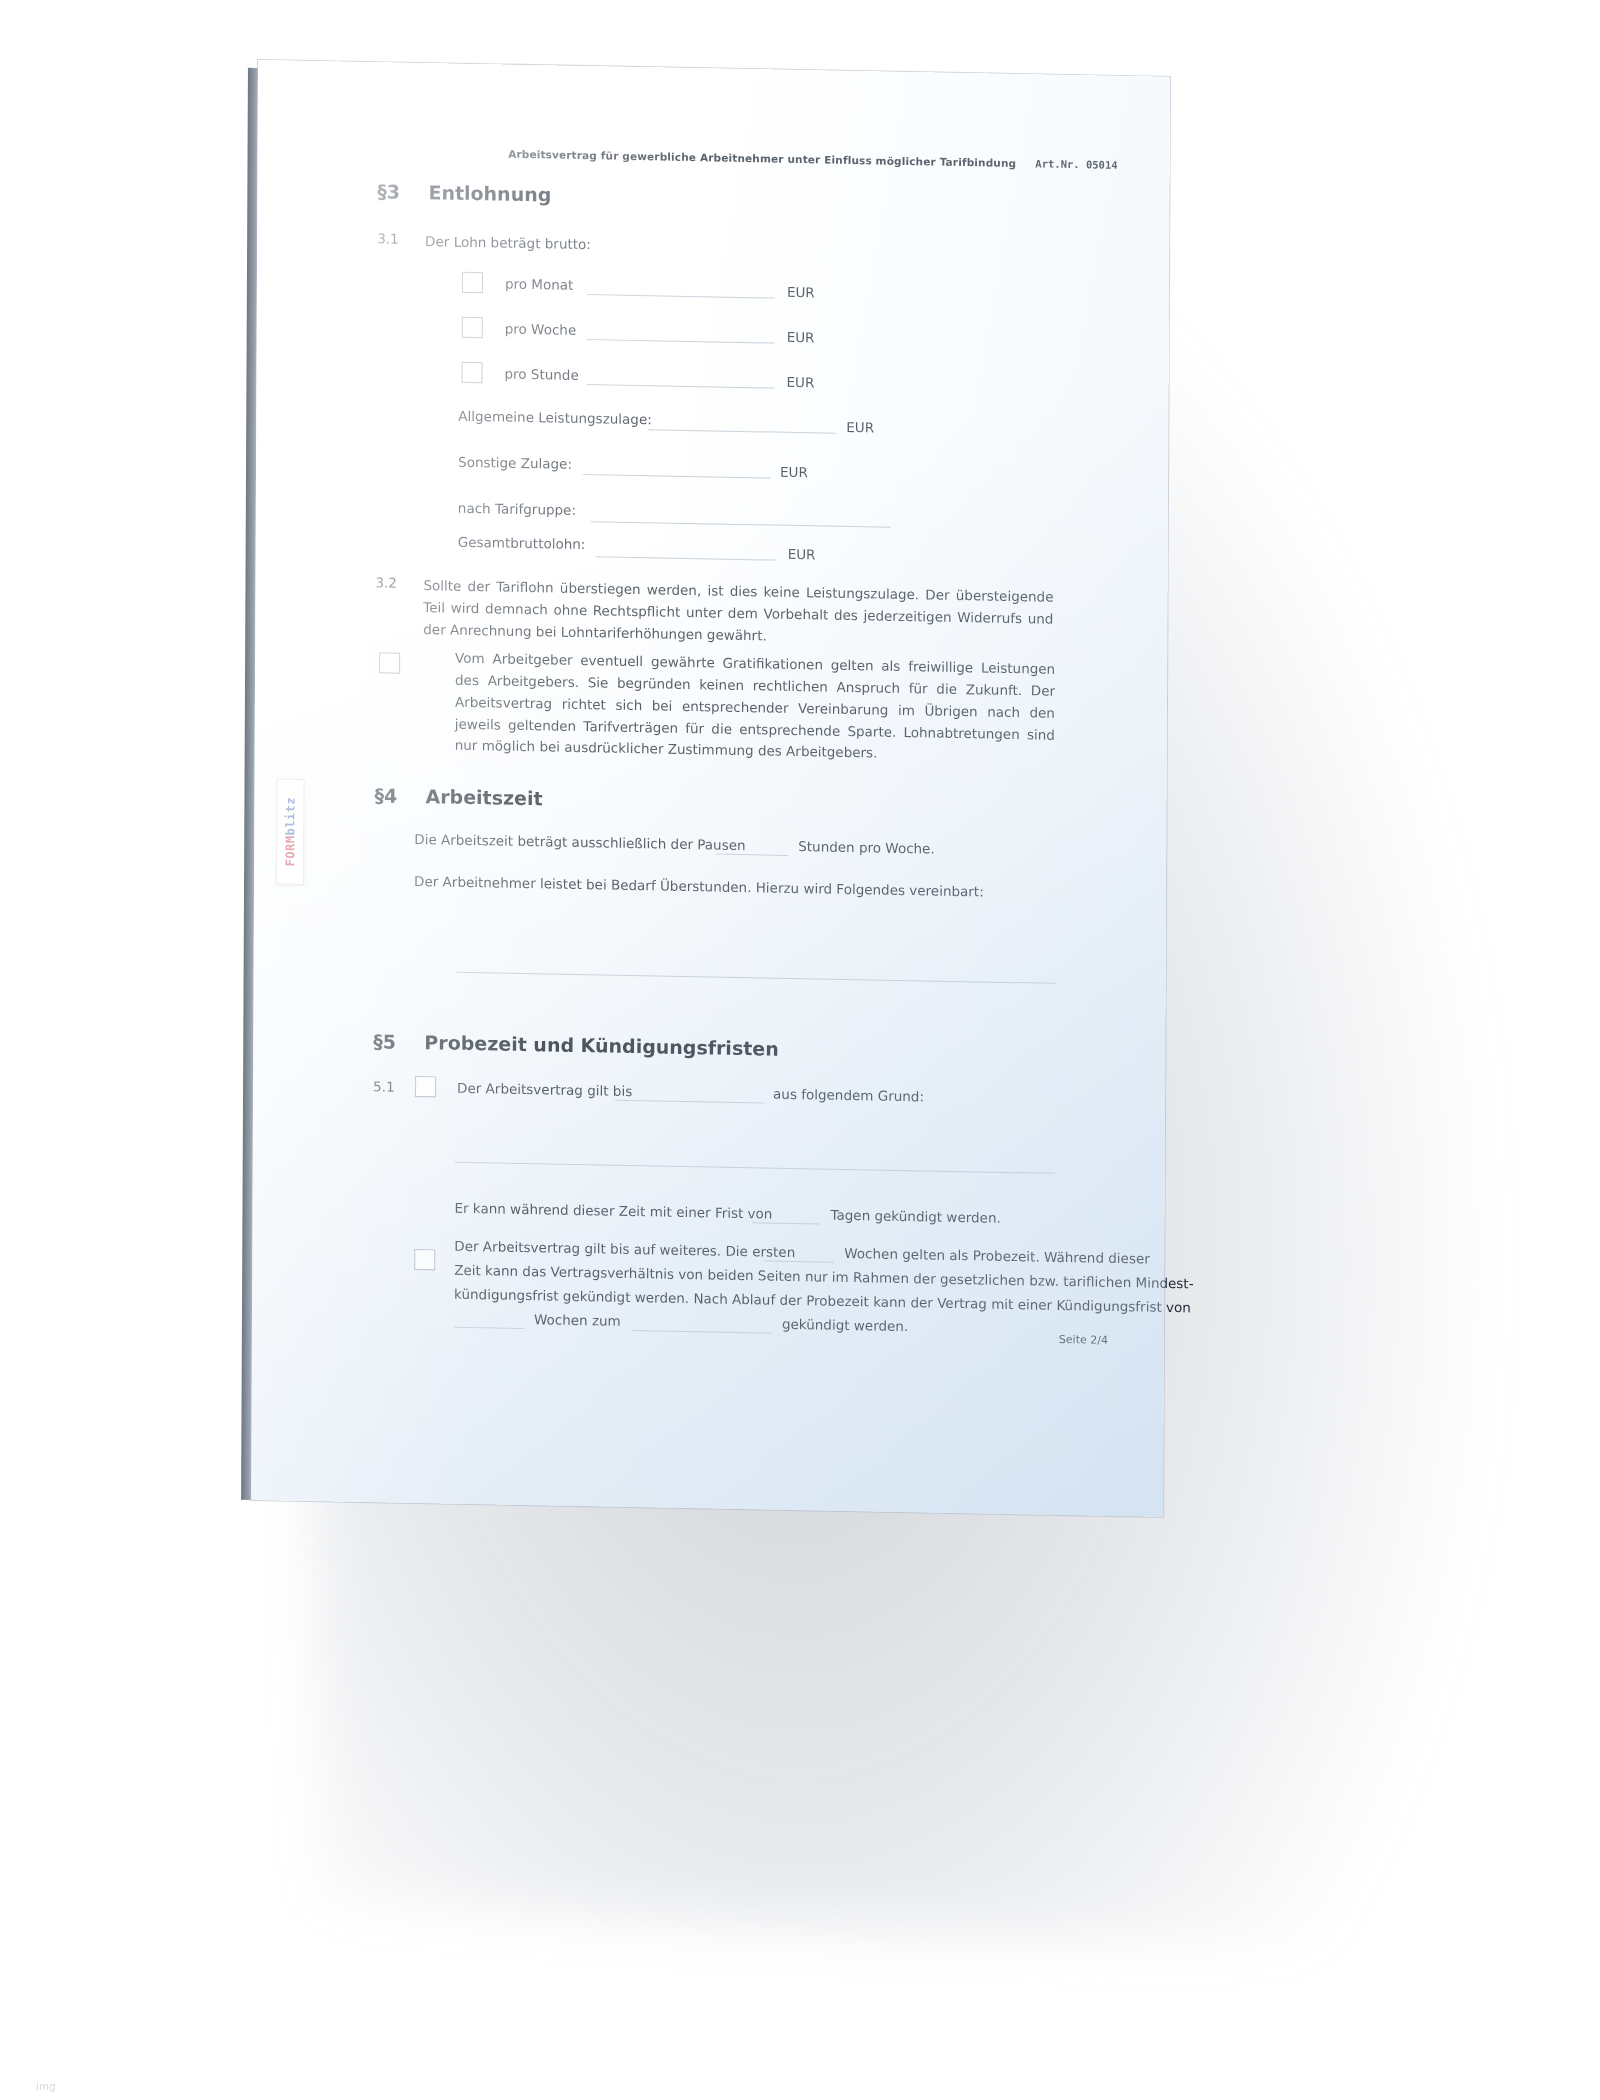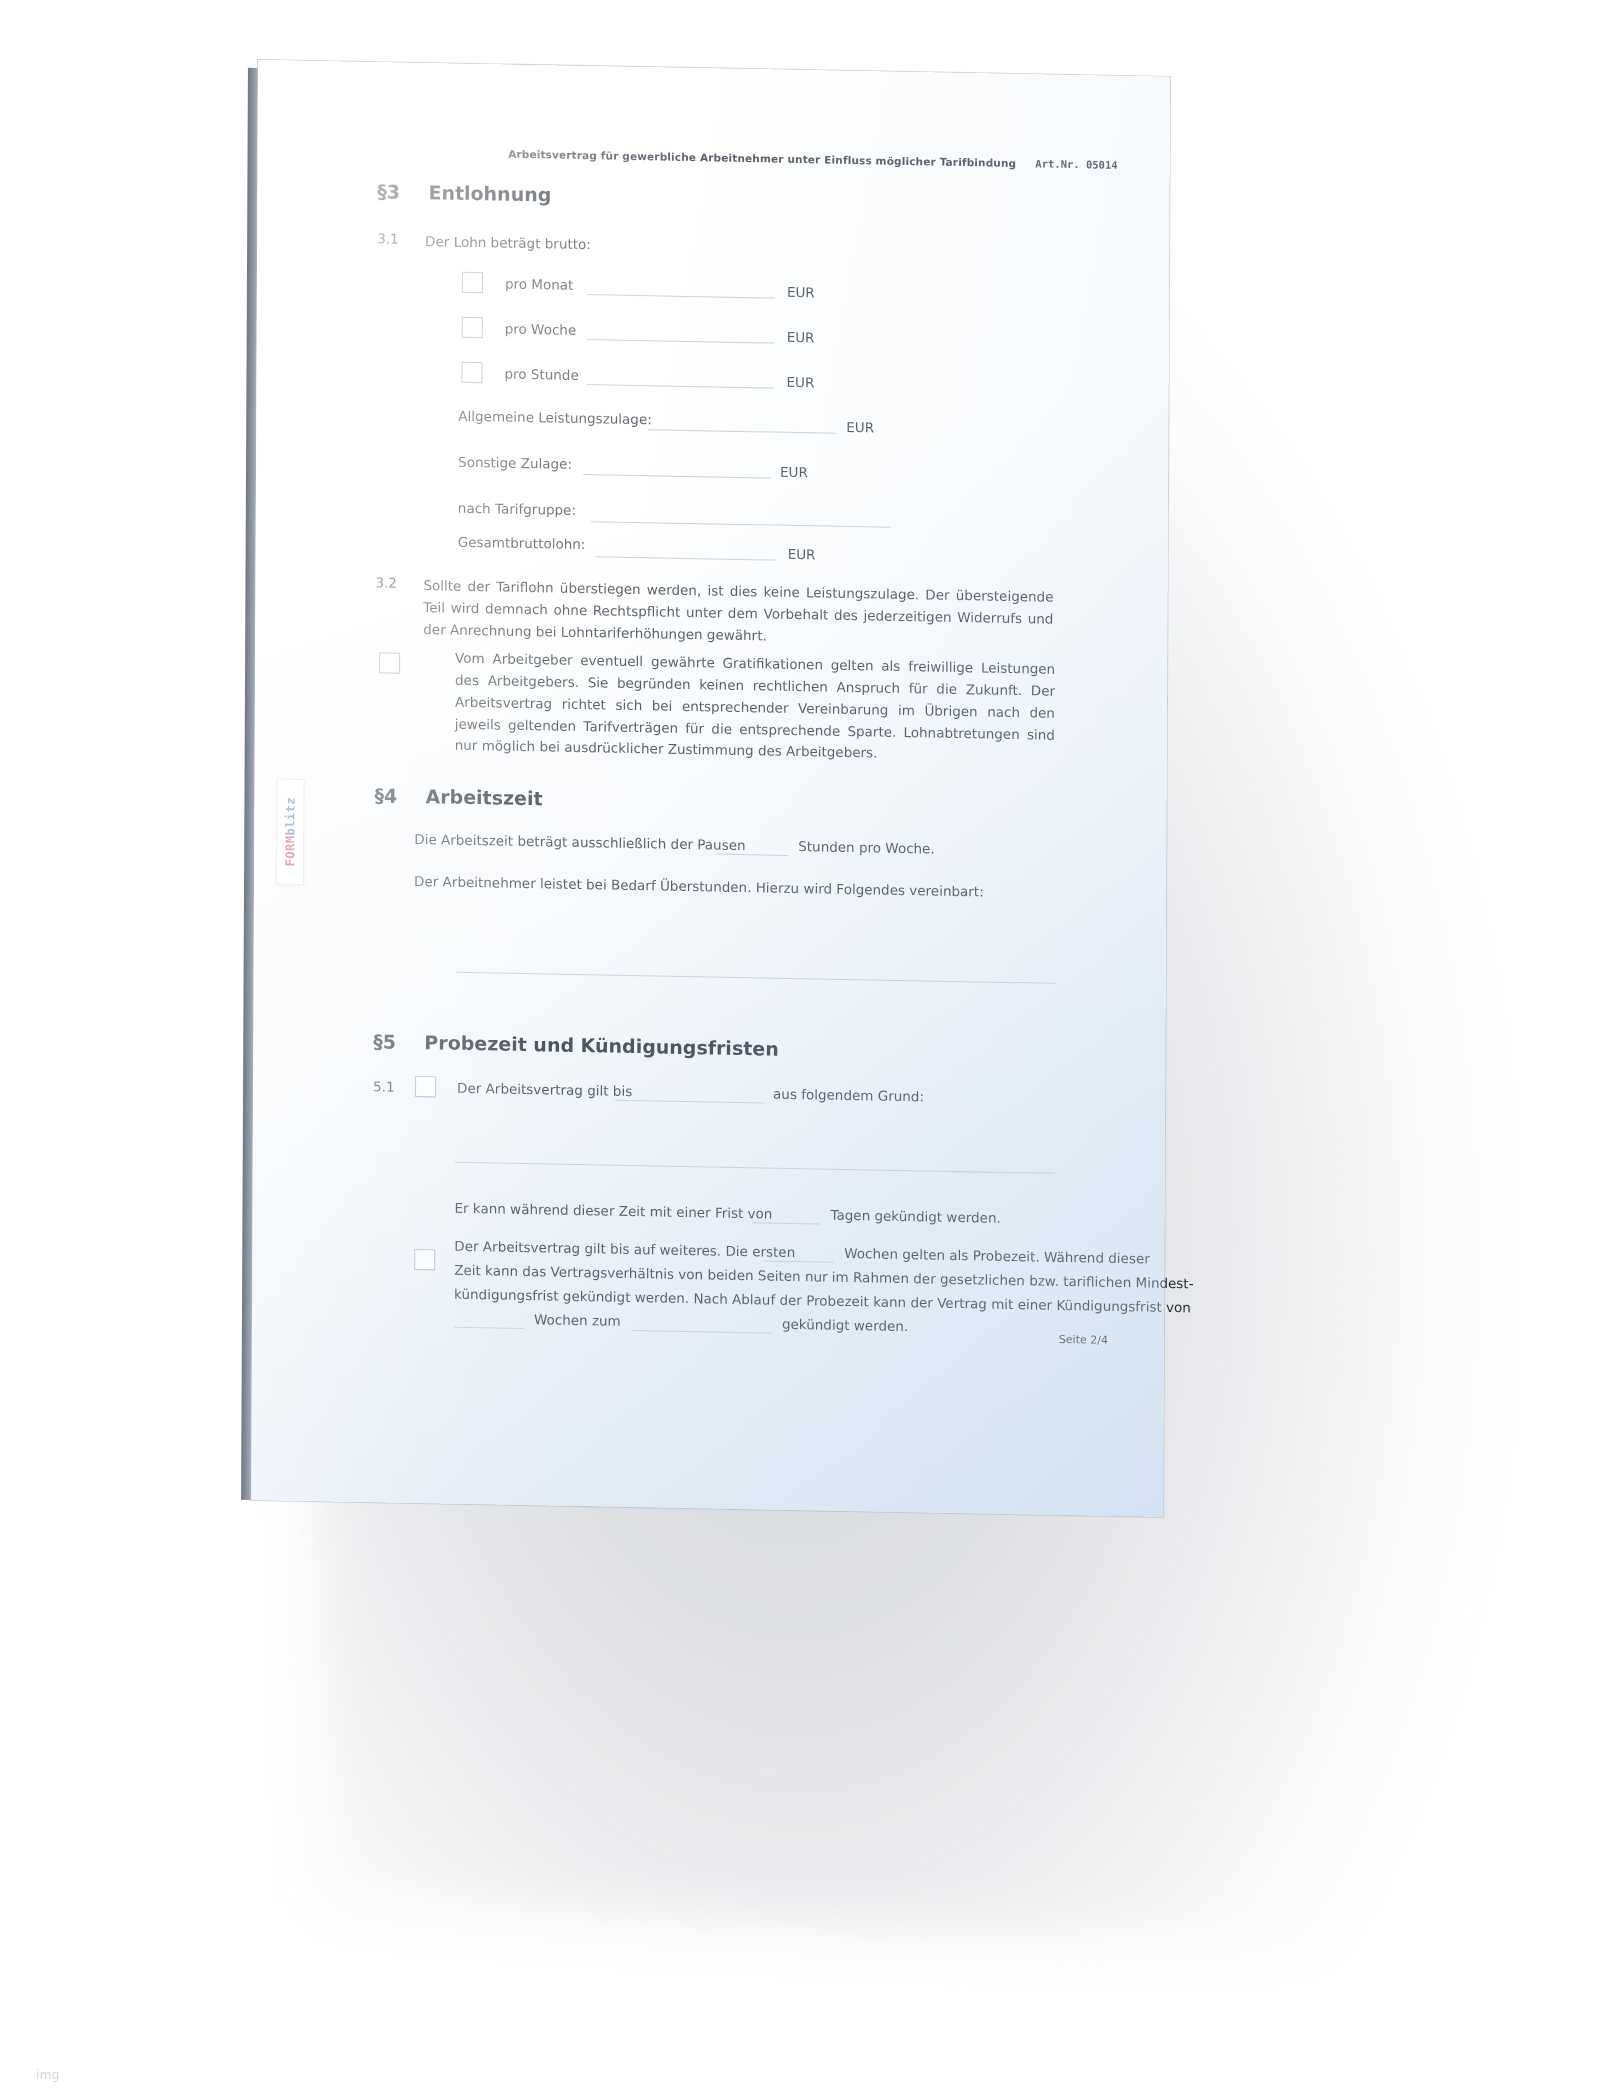--- a/index.html
+++ b/index.html
@@ -198,22 +198,22 @@
     right: 56px;
     bottom: 92px;
     font-size: 11px;
     color: #2b3642;
   }
 
   
   #corner-mark {
     position: absolute;
     left: 36px;
-    bottom: 18px;
-    font-size: 12px;
+    bottom: 8px;
+    font-size: 10px;
     color: #d8d8d8;
     letter-spacing: 0.4px;
   }
 </style>
 </head>
 <body>
 
 <div id="scene">
 
   <div id="shadow"></div>

